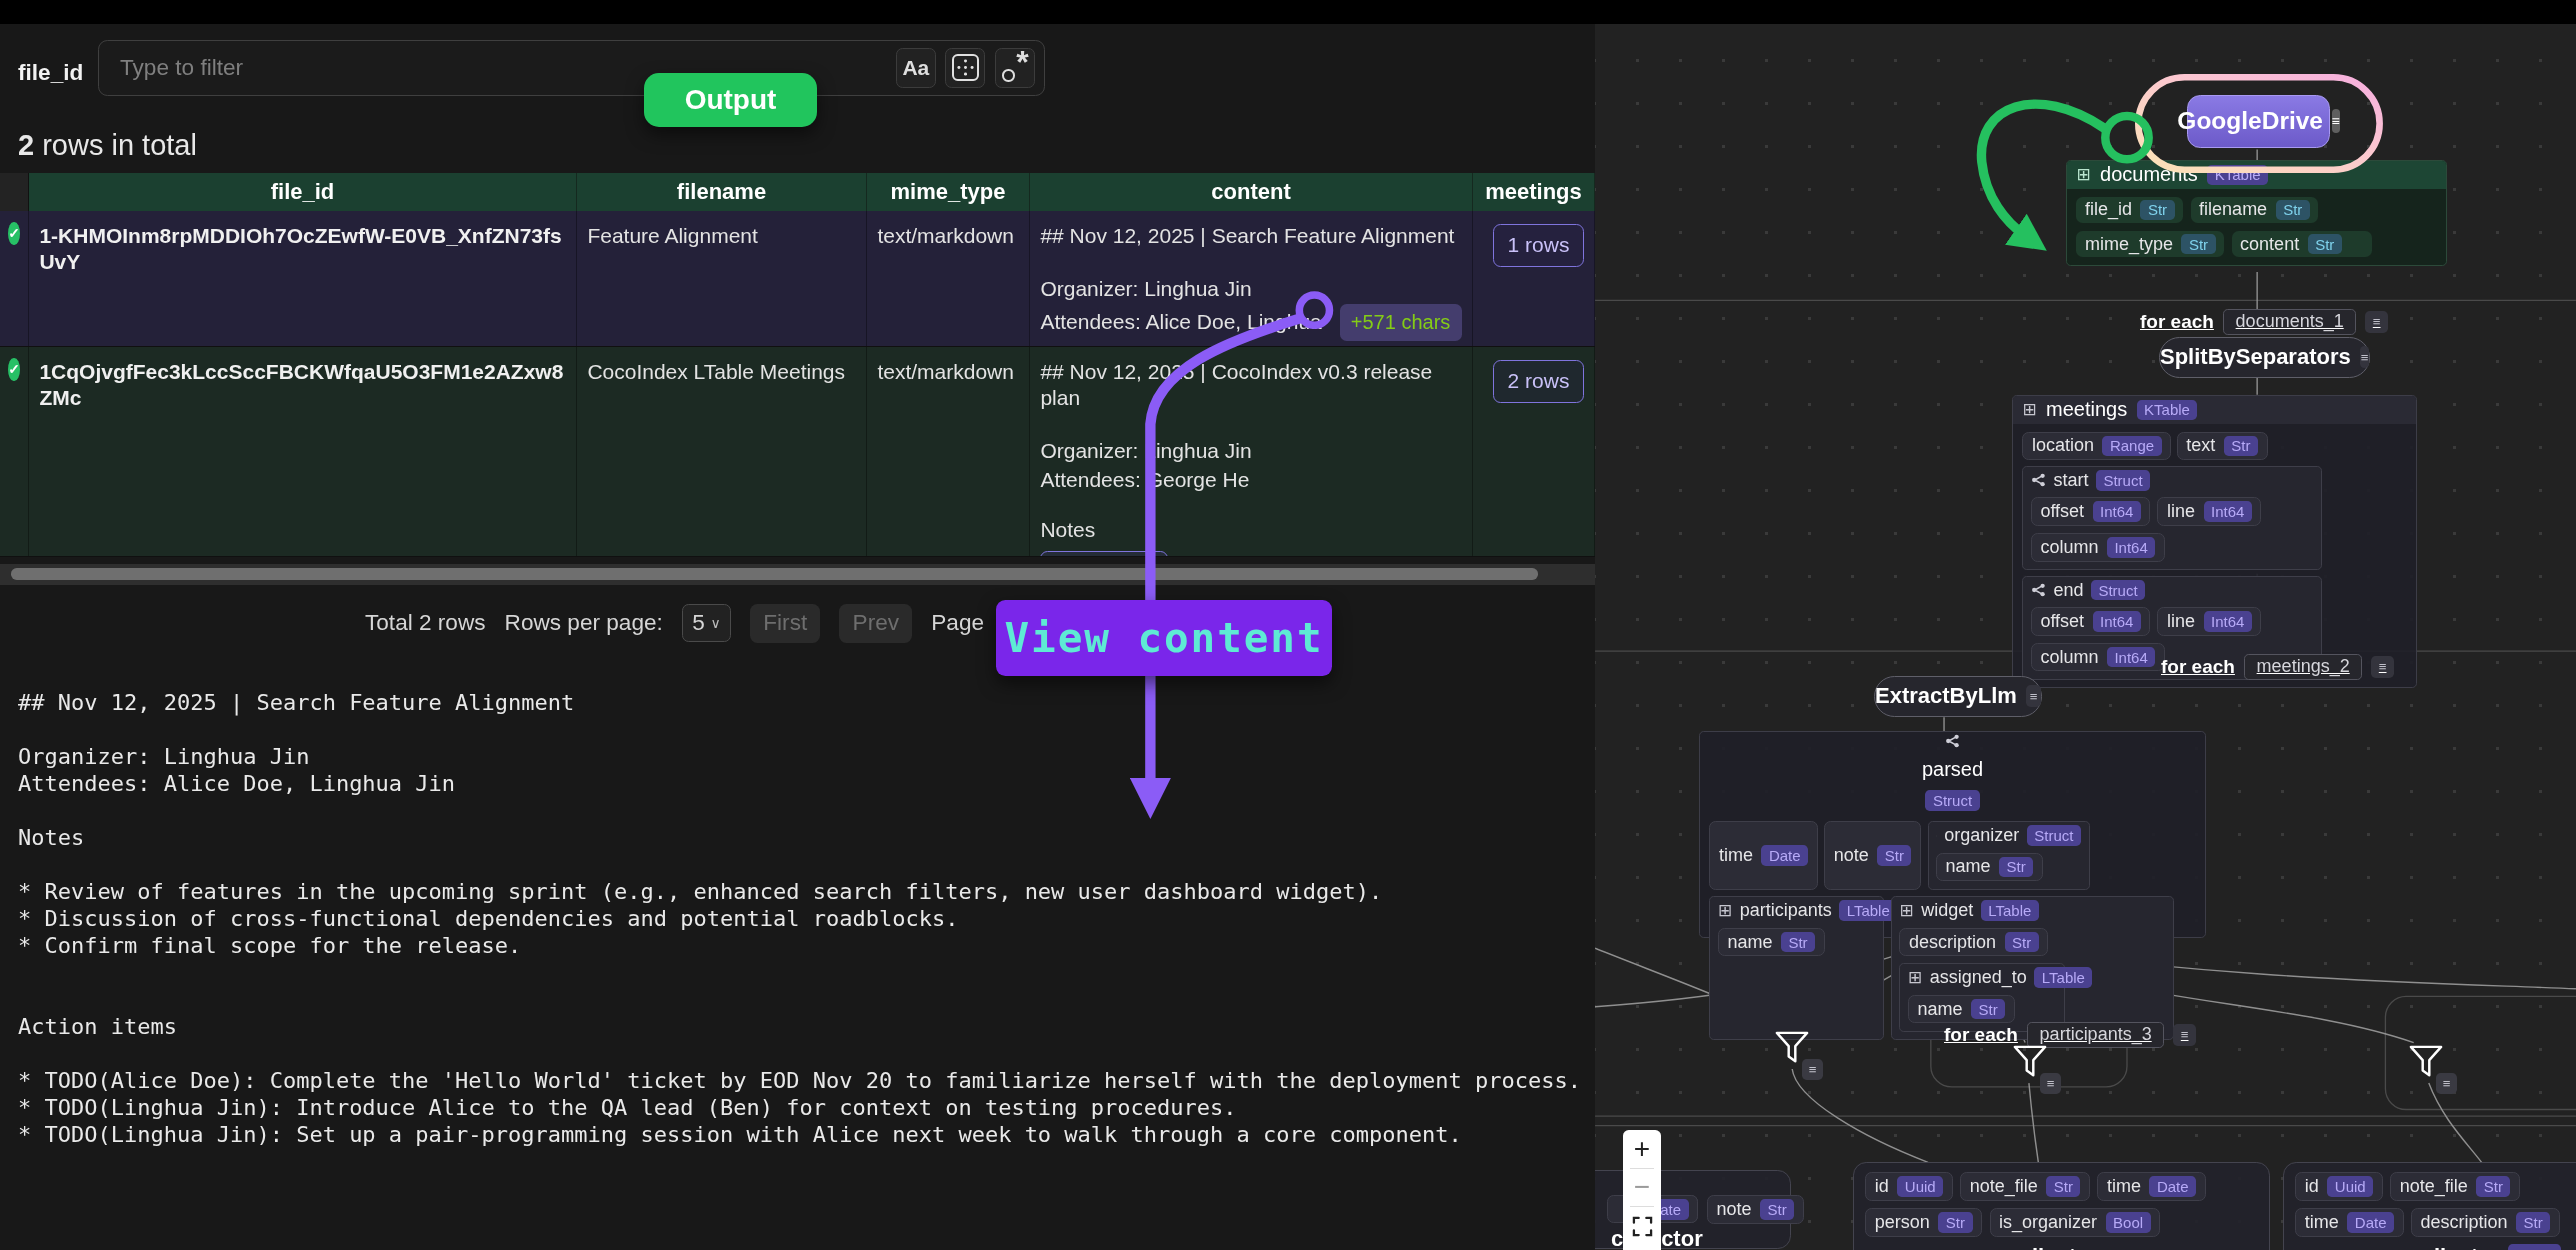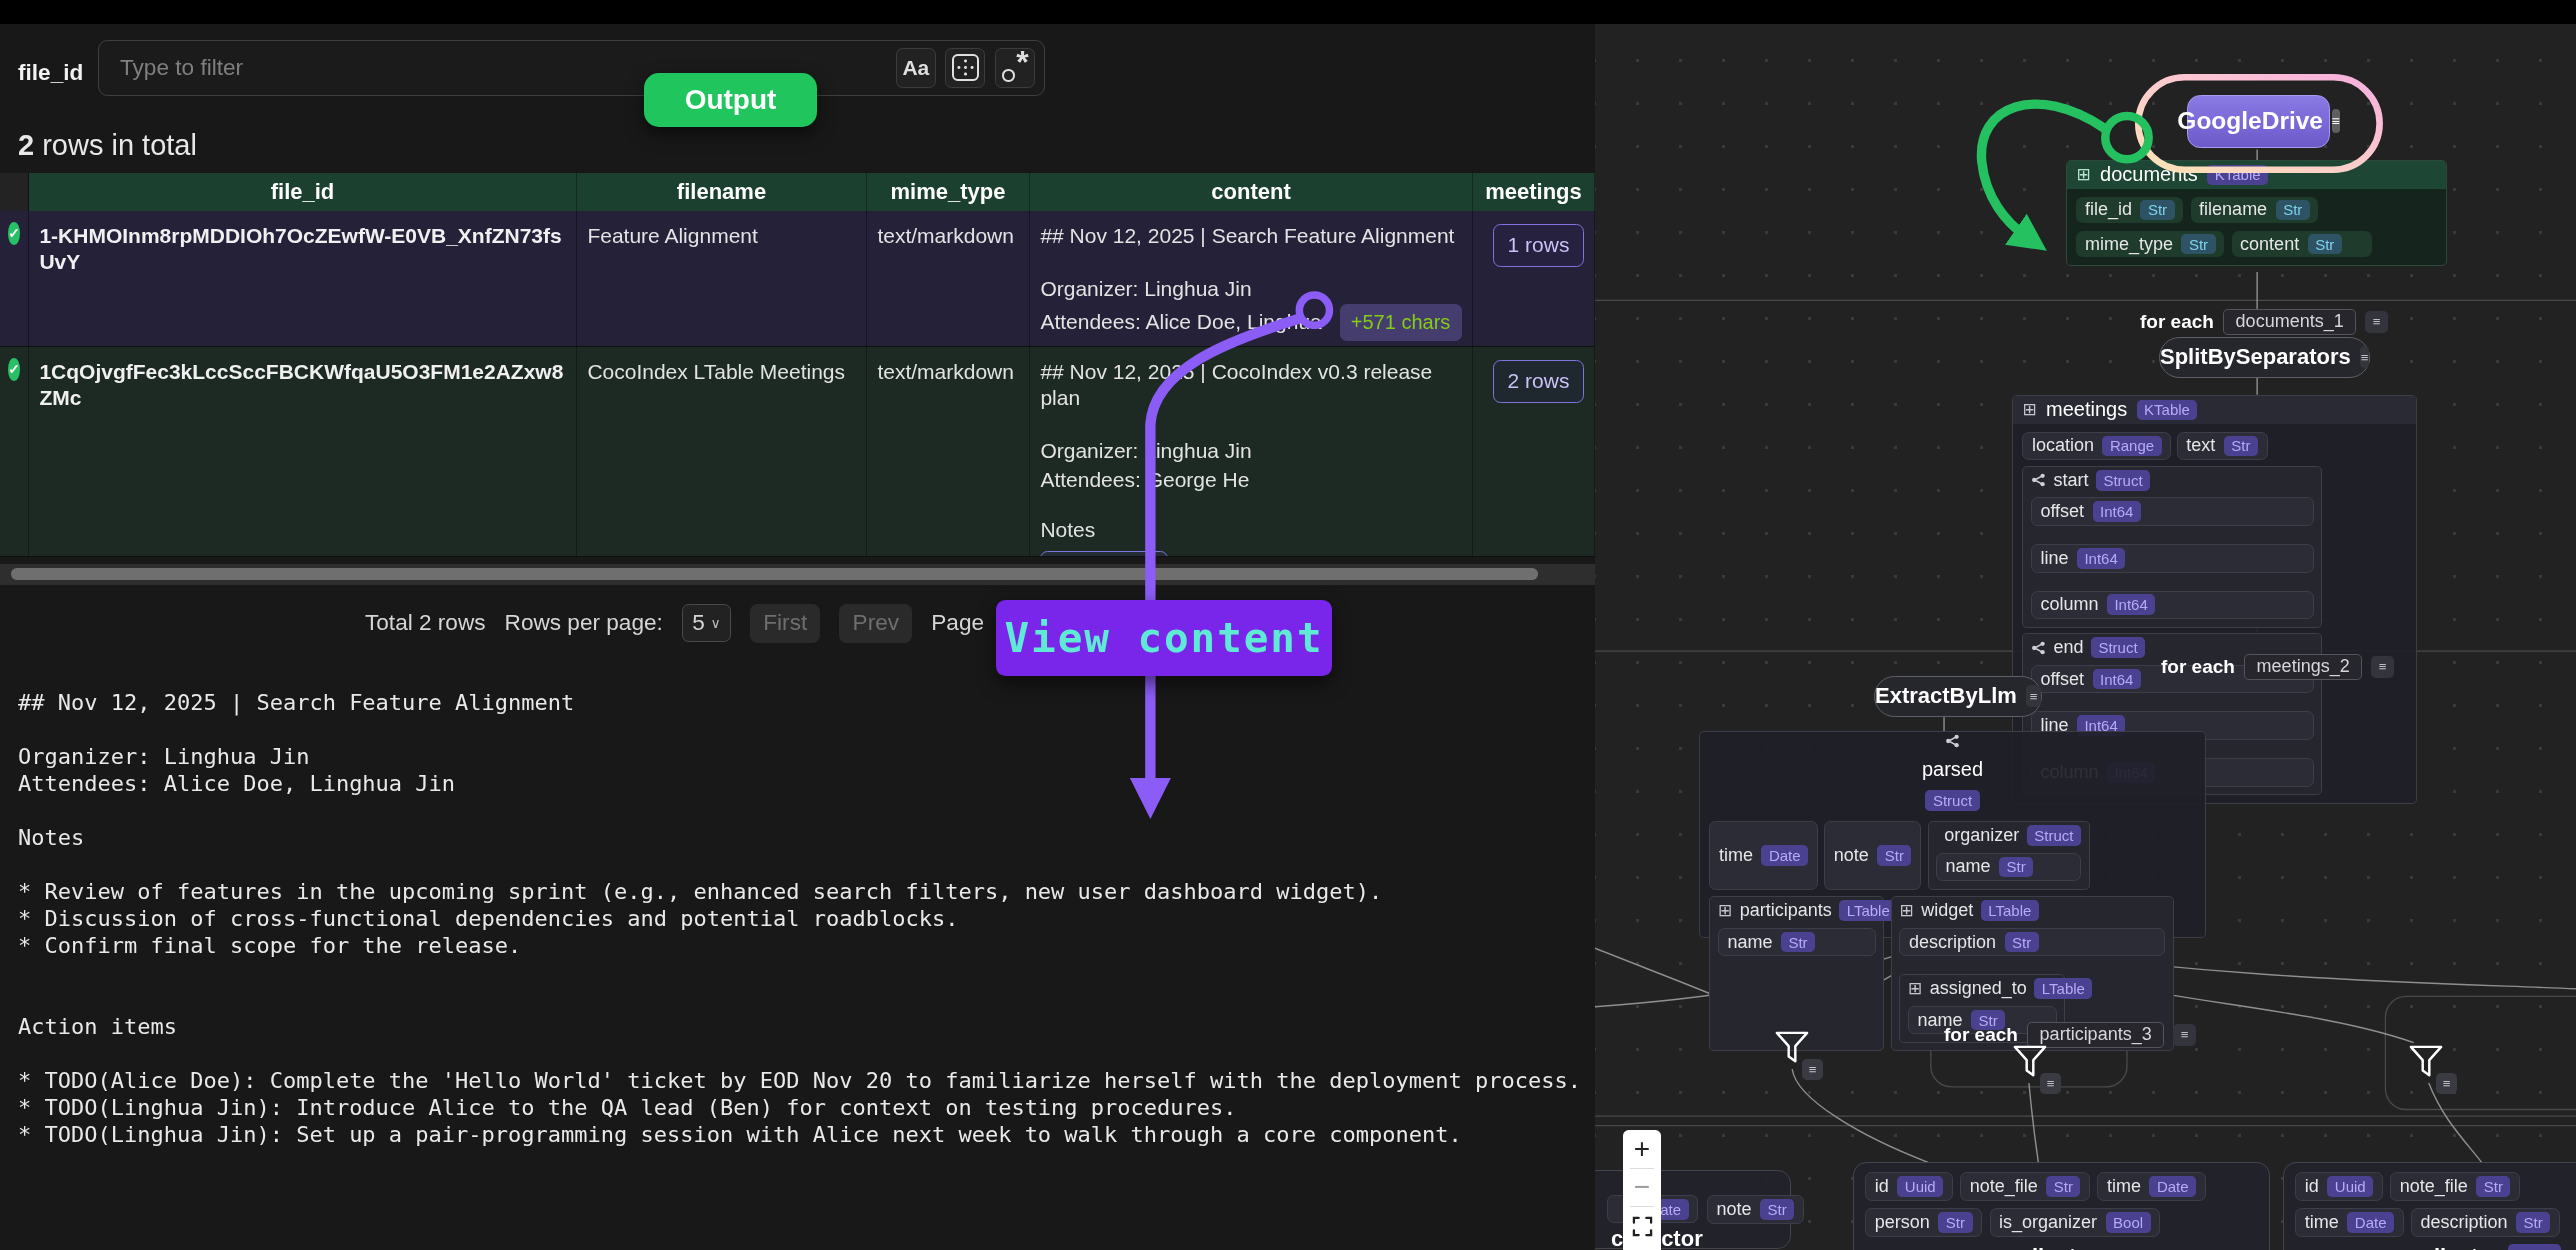--- a/index.html
+++ b/index.html
@@ -84,26 +84,26 @@
   .ktable.green .tbl-glyph{color:#b9e6cf;}
   .kt-body{padding:7.5px 9.4px;display:flex;flex-wrap:wrap;gap:7.5px;align-content:flex-start;}
   .pill{display:inline-flex;align-items:center;gap:8.5px;padding:2.8px 8.5px;border-radius:6.6px;font-size:18px;color:#e6e6e8;}
   .pill.gr{background:#1e3b2b;}
   .pill.dk{background:#2c2c36;border:0.9px solid #3e3e49;}
   .bdg{font-size:15px;padding:1.9px 7.5px;border-radius:4.7px;}
   .bdg.teal{background:#2d5365;color:#7fd2ec;}
   .bdg.pu{background:#4a4190;color:#b7aaf7;}
   .subbox{border:0.9px solid #3e3e49;background:#26262f;border-radius:4.7px;box-sizing:border-box;}
   .sb-head{display:flex;align-items:center;gap:7.5px;padding:2.8px 7.5px;font-size:18px;color:#e6e6e8;}
-  .sb-body{padding:3.8px 7.5px 7.5px;display:flex;gap:18px;flex-wrap:wrap;flex-direction:column;}
+  .sb-body{padding:3.8px 7.5px 7.5px;display:flex;gap:7px;flex-wrap:wrap;}
   .node-pill{position:absolute;display:flex;align-items:center;justify-content:center;gap:9.4px;background:#26262d;
              border:1.9px solid #5f5f69;border-radius:942px;color:#fff;font-weight:bold;font-size:22px;cursor:pointer;box-sizing:border-box;}
   .doc-chip{width:22.6px;height:22.6px;border-radius:4.7px;background:#34343d;color:#c0c0ca;display:inline-flex;
             align-items:center;justify-content:center;font-size:13.2px;font-weight:normal;}
-  .foreach{position:absolute;display:flex;align-items:center;gap:9.4px;color:#fff;font-weight:bold;font-size:19px;}
+  .foreach{position:absolute;display:flex;align-items:center;gap:9.4px;color:#fff;font-weight:bold;font-size:19px;text-decoration:underline;}
   .scope-box{border:0.9px solid #54545e;background:#26262c;border-radius:4.7px;padding:1.9px 11.3px;font-weight:normal;
              color:#d6d6dc;font-size:18px;}
   .funnel{position:absolute;width:49px;height:49px;}
   .funnel svg{position:absolute;left:0;top:0;}
   .funnel .doc-chip{position:absolute;right:0;bottom:0;width:21px;height:21px;background:#3a3a42;}
   .collector{position:absolute;border:0.9px solid #44444f;border-radius:13.2px;background:rgba(34,34,43,.9);box-sizing:border-box;}
   .col-body{padding:9.4px 11.3px;display:flex;flex-wrap:wrap;gap:8.5px;}
   .col-cap{font-size:22px;font-weight:bold;color:#fff;display:flex;align-items:center;gap:7.5px;}
   .bdg-stub{width:53px;height:25.5px;border-radius:4.7px;background:#4a4190;display:inline-block;}
   .toolbar{position:absolute;left:28px;top:1106px;width:38px;height:121px;background:#fff;border-radius:5.7px 5.7px 0 0;

